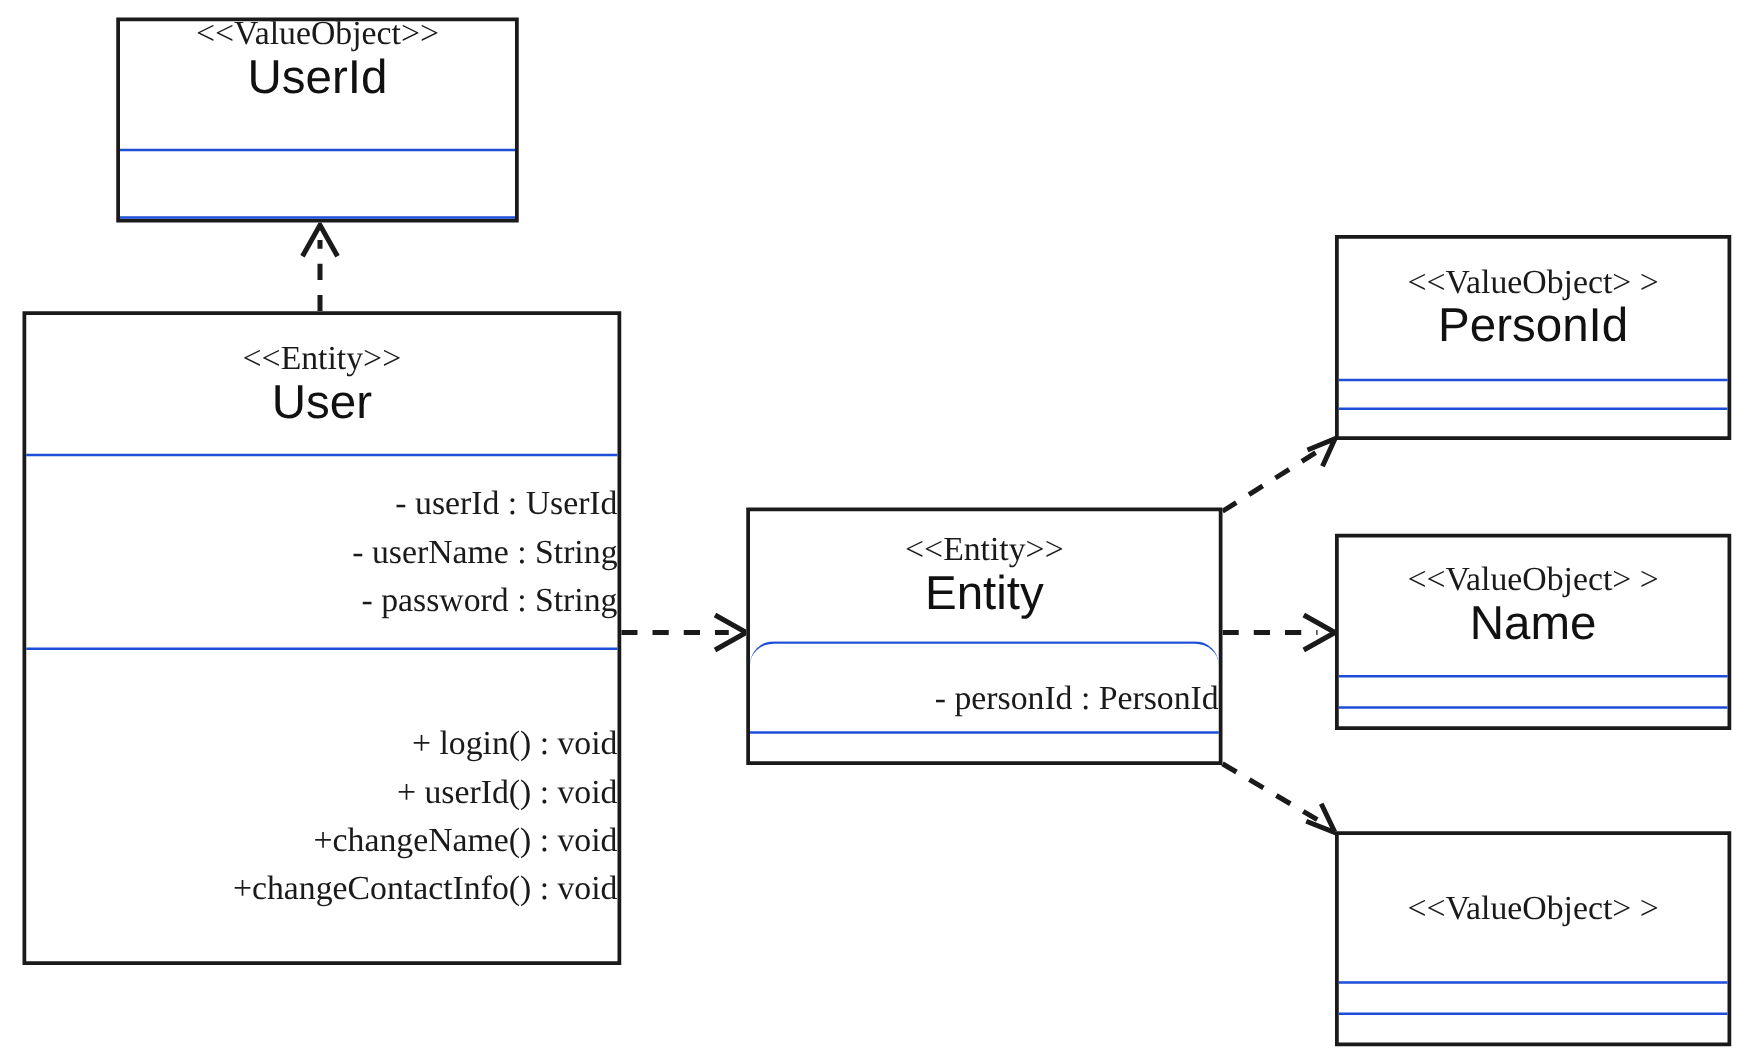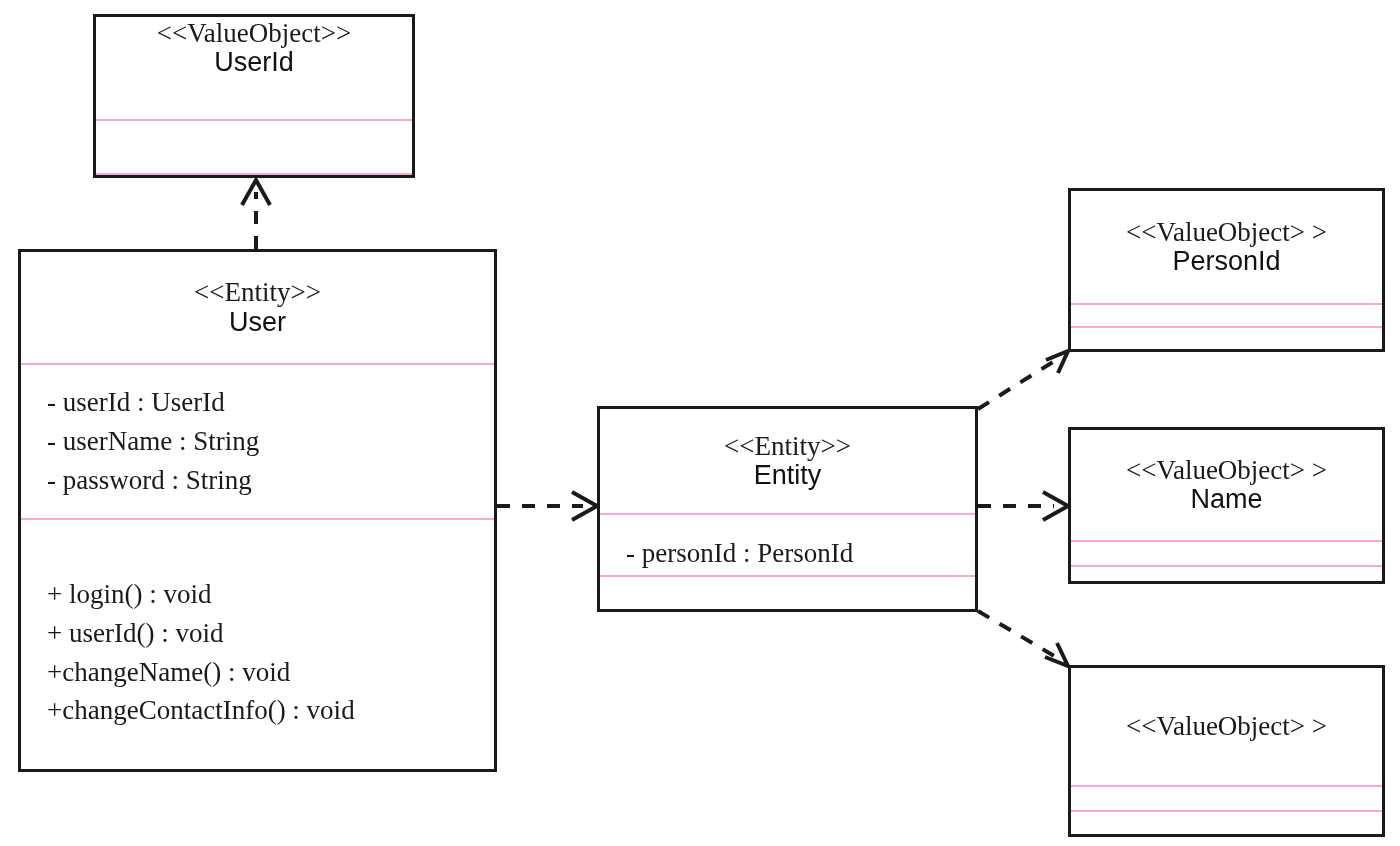--- a/index.html
+++ b/index.html
@@ -25,21 +25,22 @@
     border: 3px solid #1a1a1a;
     display: flex;
     flex-direction: column;
   }
   .compartment {
     box-sizing: border-box;
     position: relative;
     overflow: hidden;
   }
   .compartment + .compartment {
-    border-top: 2px solid #f9a8d4;
+    border-top: 2px solid #1d4ed8;
+    align-items: flex-end;
   }
 
   
   .cmp-header {
     display: flex;
     flex-direction: column;
     align-items: center;
     justify-content: center;
     text-align: center;
   }
@@ -76,41 +77,41 @@
   #box-userid .cmp-e1      { height: 24px; }
   #box-userid .cmp-e2      { flex: 1; }
 
   #box-user        { left: 18px;   top: 249px; width: 479px; height: 523px; }
   #box-user .cmp-header    { height: 111px; }
   #box-user .cmp-attrs     { height: 155px; padding: 0 0 0 26px; }
   #box-user .cmp-ops       { flex: 1; padding: 16px 0 0 26px; }
 
   #box-person      { left: 597px;  top: 406px; width: 381px; height: 206px; }
   #box-person .cmp-header  { height: 104px; }
-  #box-person .cmp-attrs   { height: 62px; padding: 16px 0 0 26px; }
+  #box-person .cmp-attrs   { height: 72px; padding: 16px 0 0 26px; border-radius: 19px; }
   #box-person .cmp-e2      { flex: 1; }
 
   #box-personid    { left: 1068px; top: 188px; width: 317px; height: 164px; }
   #box-personid .cmp-header { height: 112px; }
   #box-personid .cmp-e1     { height: 23px; }
   #box-personid .cmp-e2     { flex: 1; }
 
   #box-name        { left: 1068px; top: 427px; width: 317px; height: 157px; }
   #box-name .cmp-header    { height: 110px; }
   #box-name .cmp-e1        { height: 25px; }
   #box-name .cmp-e2        { flex: 1; }
 
   #box-contactinfo { left: 1068px; top: 665px; width: 317px; height: 172px; }
   #box-contactinfo .cmp-header { height: 117px; }
   #box-contactinfo .cmp-e1     { height: 25px; }
   #box-contactinfo .cmp-e2     { flex: 1; }
 
   
   .stereotype  { font-size: 27px; }
-  .class-name  { font-size: 27px; }
+  .class-name  { font-size: 38px; }
   .member      { font-size: 27px; line-height: 1.44; }
   #box-user .member   { font-size: 27px; line-height: 1.44; }
   #box-person .member { font-size: 27px; }
 
   
   #connectors {
     position: absolute;
     left: 0;
     top: 0;
     width: 1400px;

